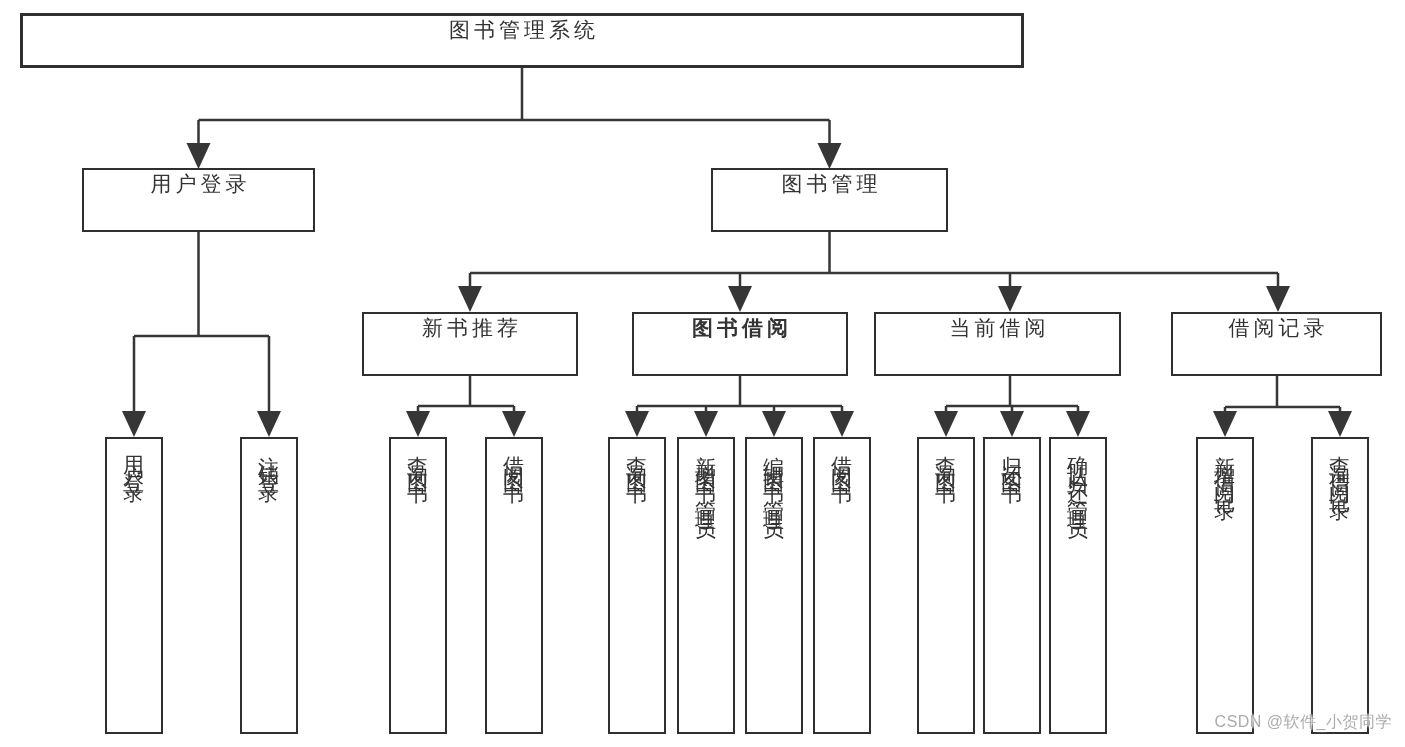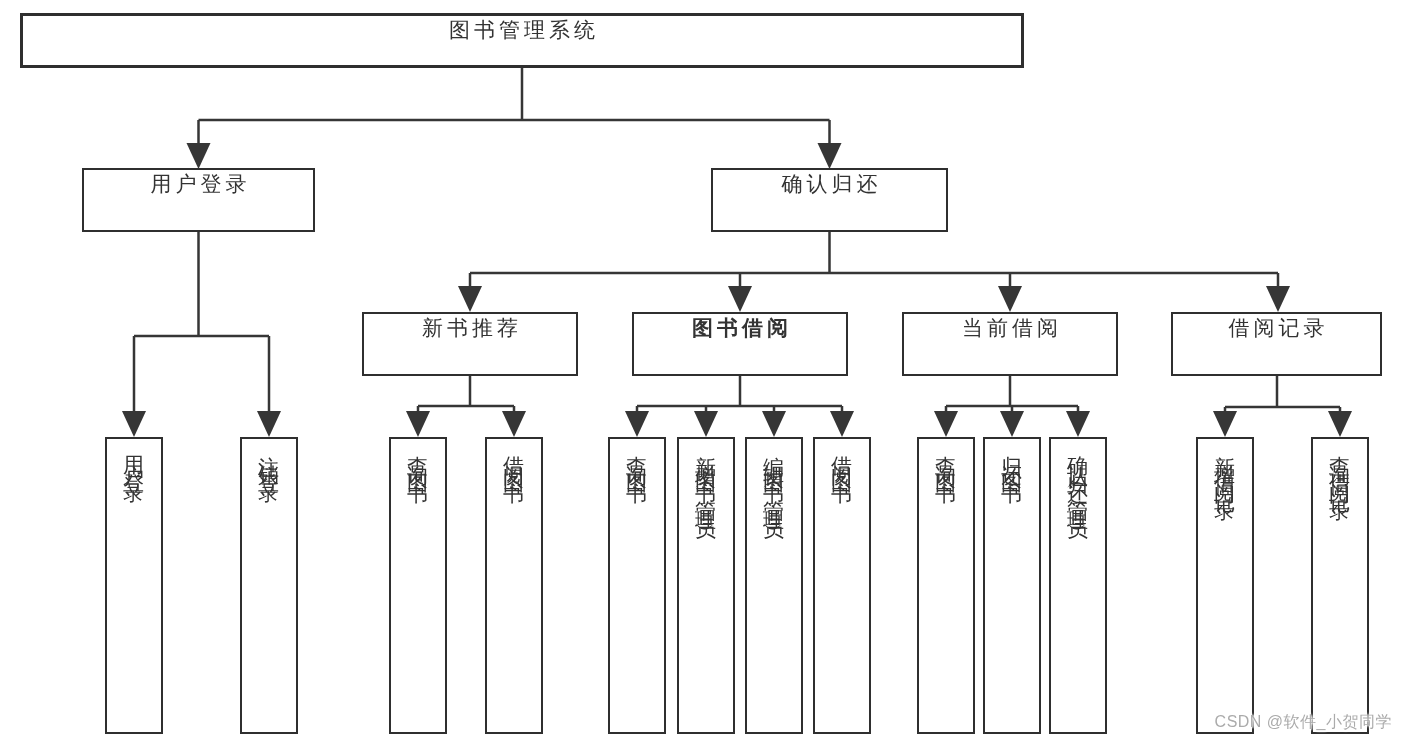--- a/index.html
+++ b/index.html
@@ -70,30 +70,30 @@
   </svg>
 
   <div class="box root" style="left:20px;top:13px;width:1004px;height:55px;">
     <span class="hlabel">图书管理系统</span>
   </div>
 
   <div class="box" style="left:82px;top:168px;width:233px;height:64px;">
     <span class="hlabel">用户登录</span>
   </div>
   <div class="box" style="left:711px;top:168px;width:237px;height:64px;">
-    <span class="hlabel">确认归还</span>
+    <span class="hlabel">图书管理</span>
   </div>
 
   <div class="box" style="left:362px;top:312px;width:216px;height:64px;">
     <span class="hlabel">新书推荐</span>
   </div>
   <div class="box" style="left:632px;top:312px;width:216px;height:64px;font-weight:bold;">
     <span class="hlabel">图书借阅</span>
   </div>
-  <div class="box" style="left:902px;top:312px;width:216px;height:64px;">
+  <div class="box" style="left:874px;top:312px;width:247px;height:64px;">
     <span class="hlabel">当前借阅</span>
   </div>
   <div class="box" style="left:1171px;top:312px;width:211px;height:64px;">
     <span class="hlabel">借阅记录</span>
   </div>
 
   <div class="box" style="left:105px;top:437px;width:58px;height:297px;">
     <span class="vlabel">用户登录</span>
   </div>
   <div class="box" style="left:240px;top:437px;width:58px;height:297px;">

